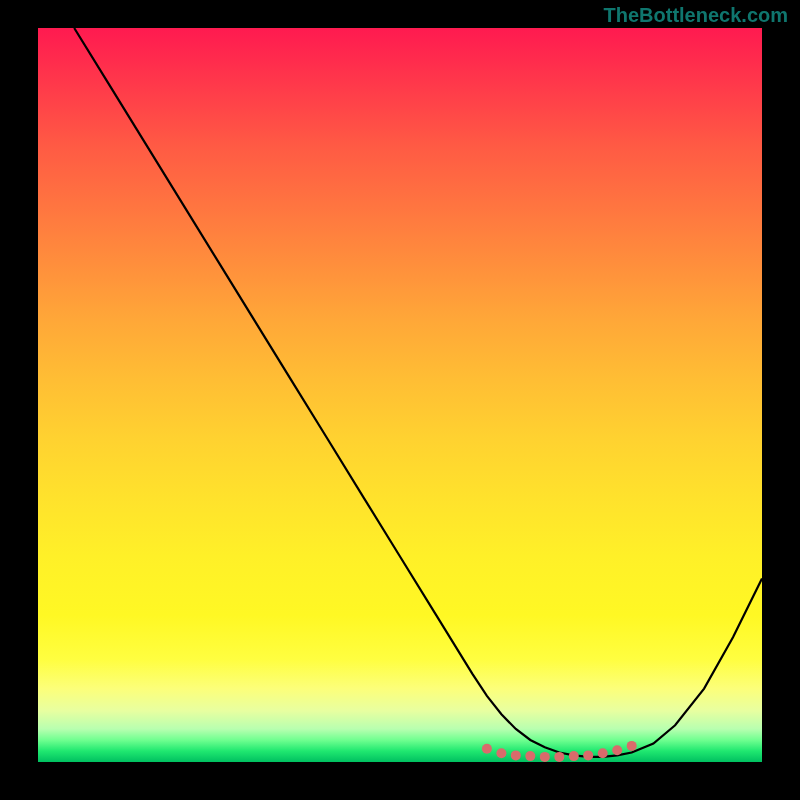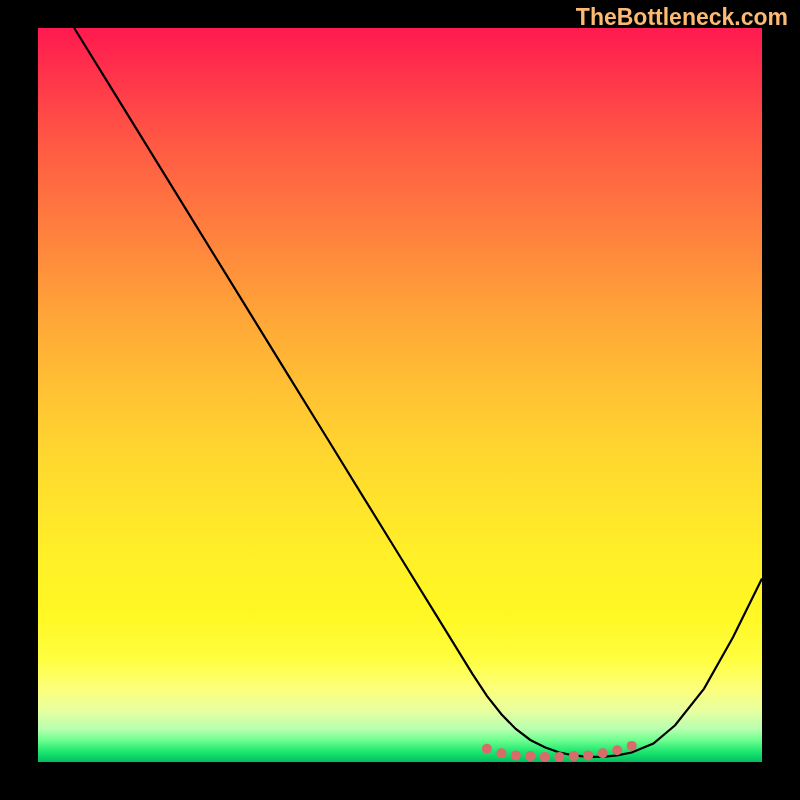--- a/index.html
+++ b/index.html
@@ -9,22 +9,22 @@
     height: 800px;
     background: #000;
     position: relative;
     overflow: hidden;
     font-family: Arial, sans-serif;
   }
   .watermark {
     position: absolute;
     top: 4px;
     right: 12px;
-    color: #fdba74;
-    font-size: 23px;
+    color: #0f766e;
+    font-size: 20px;
     font-weight: bold;
     z-index: 10;
   }
   .plot-area {
     position: absolute;
     left: 38px;
     top: 28px;
     width: 724px;
     height: 734px;
     background: linear-gradient(to bottom,

